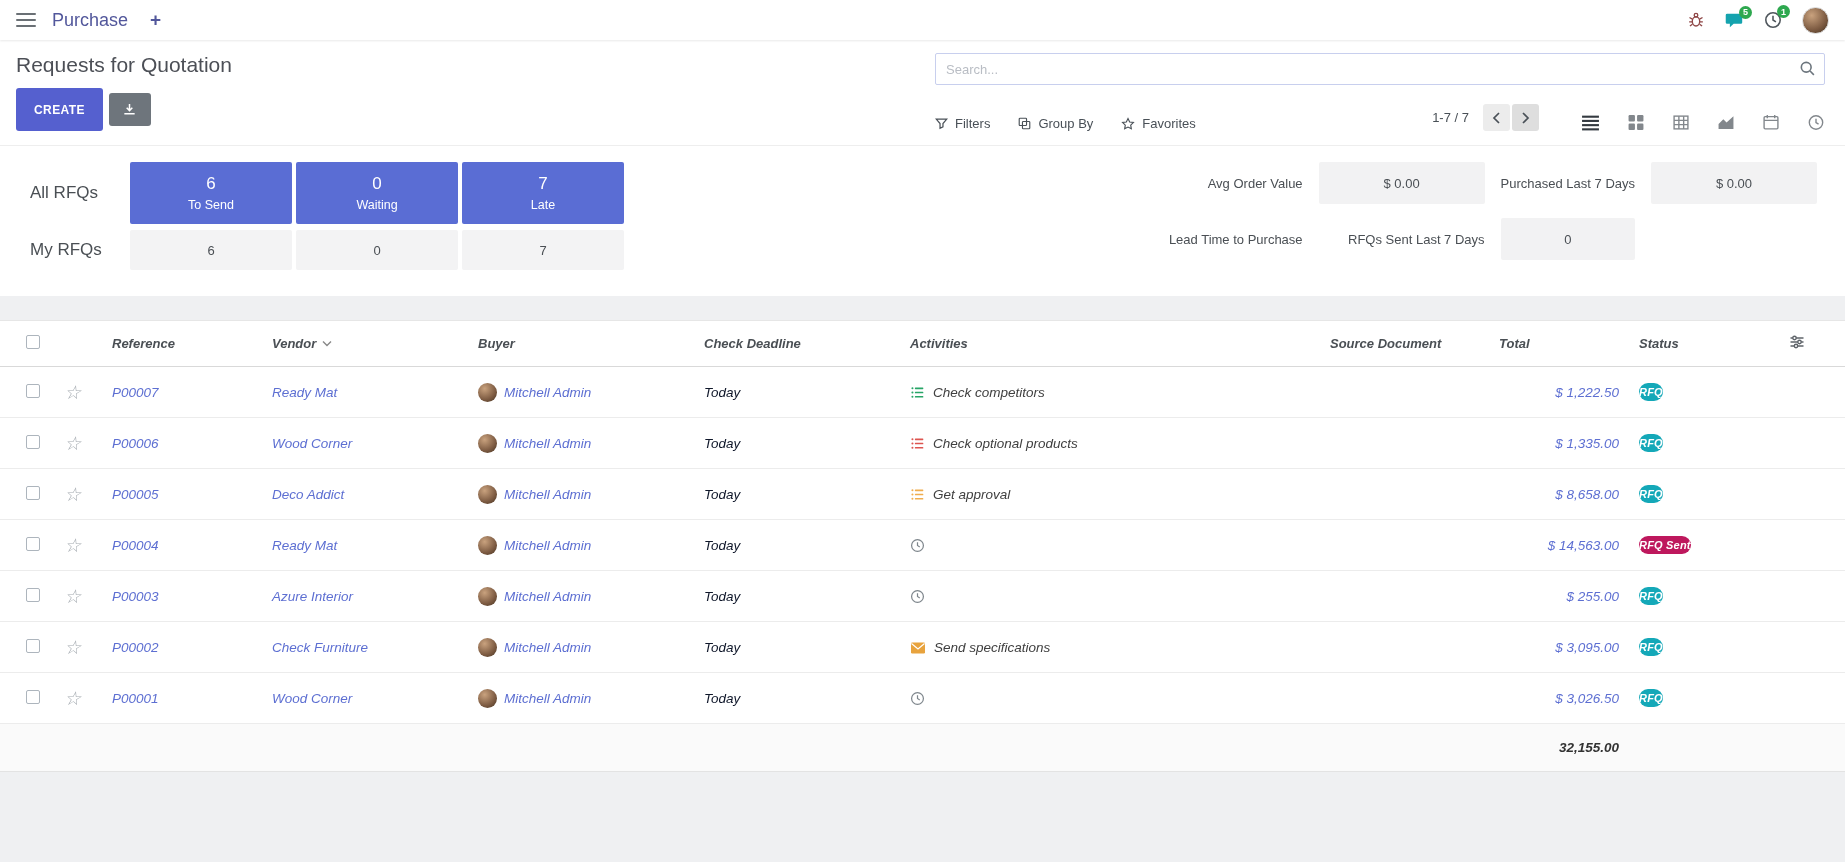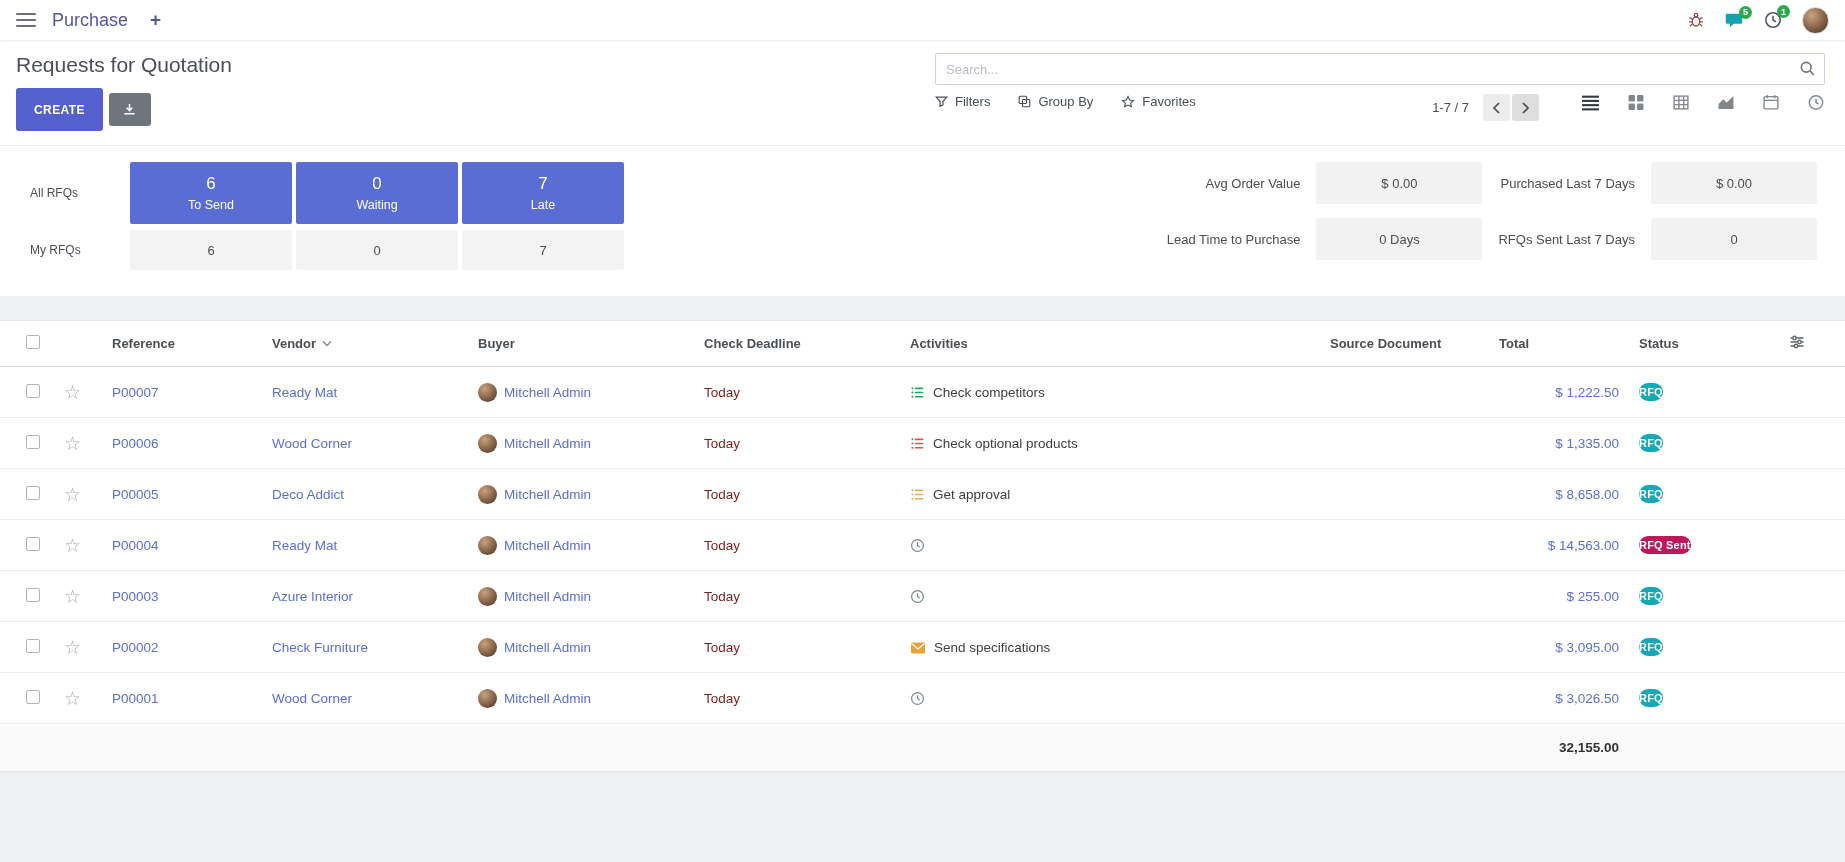--- a/index.html
+++ b/index.html
@@ -30,66 +30,66 @@
     font-size:12px; font-weight:700; letter-spacing:.4px; border-radius:3px; cursor:pointer;
     font-family:"Liberation Sans",sans-serif; }
   .btn-export { background:#6e757c; border:none; height:33px; width:42px; border-radius:3px;
     display:flex; align-items:center; justify-content:center; cursor:pointer; }
   .cp-right { width:890px; }
   .search-wrap { position:relative; }
   .search-input { width:100%; height:32px; border:1px solid #c8cfee; border-radius:2px;
     padding:0 34px 0 10px; font-size:13px; font-family:"Liberation Sans",sans-serif; color:#333; }
   .search-input::placeholder { color:#b9bdc4; }
   .search-icon { position:absolute; right:9px; top:7px; cursor:pointer; }
-  .cp-right-row2 { margin-top:9px; display:flex; align-items:flex-start; }
+  .cp-right-row2 { margin-top:19px; display:flex; align-items:flex-end; }
   .filter-btn { display:flex; align-items:center; gap:7px; font-size:13px; color:#495057;
     cursor:pointer; margin-right:28px; background:none; border:none; font-family:"Liberation Sans",sans-serif; }
   .pager { margin-left:auto; display:flex; align-items:center; }
   .pager-text { font-size:13px; color:#495057; margin-right:14px; }
   .pager-btn { width:27px; height:27px; border:none; border-radius:3px; display:flex;
     align-items:center; justify-content:center; cursor:pointer; }
   .pager-prev { background:#ececec; }
   .pager-next { background:#dedede; margin-left:2px; }
   .switcher { display:flex; align-items:center; gap:27px; margin-left:42px; }
   .sw-icon { color:#82878c; cursor:pointer; display:flex; }
   .sw-icon.active { color:#343a40; }
 
   
   .dash { background:#fff; border-top:1px solid #eee; padding:16px 28px 26px 30px; display:flex; }
   .dash-left { display:grid; grid-template-columns:96px 162px 162px 162px; column-gap:4px; row-gap:6px; }
-  .dash-row-label { display:flex; align-items:center; font-size:12px; color:#4a4f54; }
+  .dash-row-label { display:flex; align-items:center; font-size:17px; color:#4a4f54; }
   .kpi-box { background:#5a6dd4; color:#fff; border-radius:2px; height:62px; cursor:pointer;
     display:flex; flex-direction:column; align-items:center; justify-content:center; }
   .kpi-num { font-size:17px; margin-bottom:4px; }
   .kpi-label { font-size:12.5px; }
   .my-box { background:#f3f3f4; color:#4a4f54; font-size:13px; height:40px; border-radius:2px;
     display:flex; align-items:center; justify-content:center; cursor:pointer; }
   .dash-right { margin-left:auto; display:grid; grid-template-columns:auto 166px auto 166px;
     column-gap:16px; row-gap:14px; align-items:center; align-self:flex-start; }
   .stat-label { font-size:13px; color:#4a4f54; text-align:right; }
   .stat-value { background:#f2f2f3; height:42px; border-radius:2px; font-size:13px; color:#4a4f54;
     display:flex; align-items:center; justify-content:center; }
 
   
-  .list-area { background:#fff; }
+  .list-area { background:#fff;font-style:italic; }
   table.list { width:100%; border-collapse:collapse; margin-top:24px; background:#fff; }
   table.list thead th { height:46px; border-top:1px solid #e6e6e6; border-bottom:1px solid #d9d9d9;
     font-size:13px; color:#4a4f54; font-weight:600; text-align:left; padding:0 8px; cursor:pointer; }
   table.list tbody td { height:51px; border-bottom:1px solid #ececec; font-size:13.5px; padding:0 8px; }
   table.list tfoot td { height:48px; background:#fafafa; border-top:1px solid #dcdcdc;
     border-bottom:1px solid #e3e3e3; font-weight:700; color:#333; font-size:13.5px; padding:0 8px; }
   .c-check { padding-left:26px !important; }
   .cb { width:14px; height:14px; border:1px solid #adb5bd; border-radius:2px; background:#fff;
     display:inline-block; cursor:pointer; }
   .star { font-size:19px; color:#a5abb1; cursor:pointer; line-height:1; }
   .link { color:#5d6fd2; text-decoration:none; cursor:pointer; }
   .c-buyer { white-space:nowrap; }
   .avatar-mini { width:19px; height:19px; border-radius:50%; display:inline-block; vertical-align:-5px;
     margin-right:7px; background:radial-gradient(circle at 35% 30%, #c9a27e, #7d5b42 60%, #42301f); }
-  .deadline { color:#7f1d1d; }
+  .deadline { color:#0f172a; }
   .c-activity { white-space:nowrap; }
   .act-icon { display:inline-flex; vertical-align:-3px; margin-right:8px; }
   .act-green { color:#27a567; }
   .act-red { color:#dd5550; }
   .act-yellow { color:#f0ad4e; }
   .act-clock { color:#7e868c; }
   .activity-label { color:#404040; text-decoration:none; cursor:pointer; }
   .c-total, th.num { text-align:right; padding-right:12px !important; }
   .total { color:#5d6fd2; }
   .badge { display:inline-block; color:#fff; font-size:11px; font-weight:700; padding:3px 0;
@@ -257,21 +257,20 @@
     <div class="my-box">6</div>
     <div class="my-box">0</div>
     <div class="my-box">7</div>
   </div>
   <div class="dash-right">
     <div class="stat-label">Avg Order Value</div>
     <div class="stat-value">$ 0.00</div>
     <div class="stat-label">Purchased Last 7 Days</div>
     <div class="stat-value">$ 0.00</div>
     <div class="stat-label">Lead Time to Purchase</div>
-    <div class="stat-value">0 Days</div>
     <div class="stat-label">RFQs Sent Last 7 Days</div>
     <div class="stat-value">0</div>
   </div>
 </div>
 
 <div class="list-area">
 <table class="list">
   <colgroup>
     <col style="width:56px">
         <col style="width:48px">

